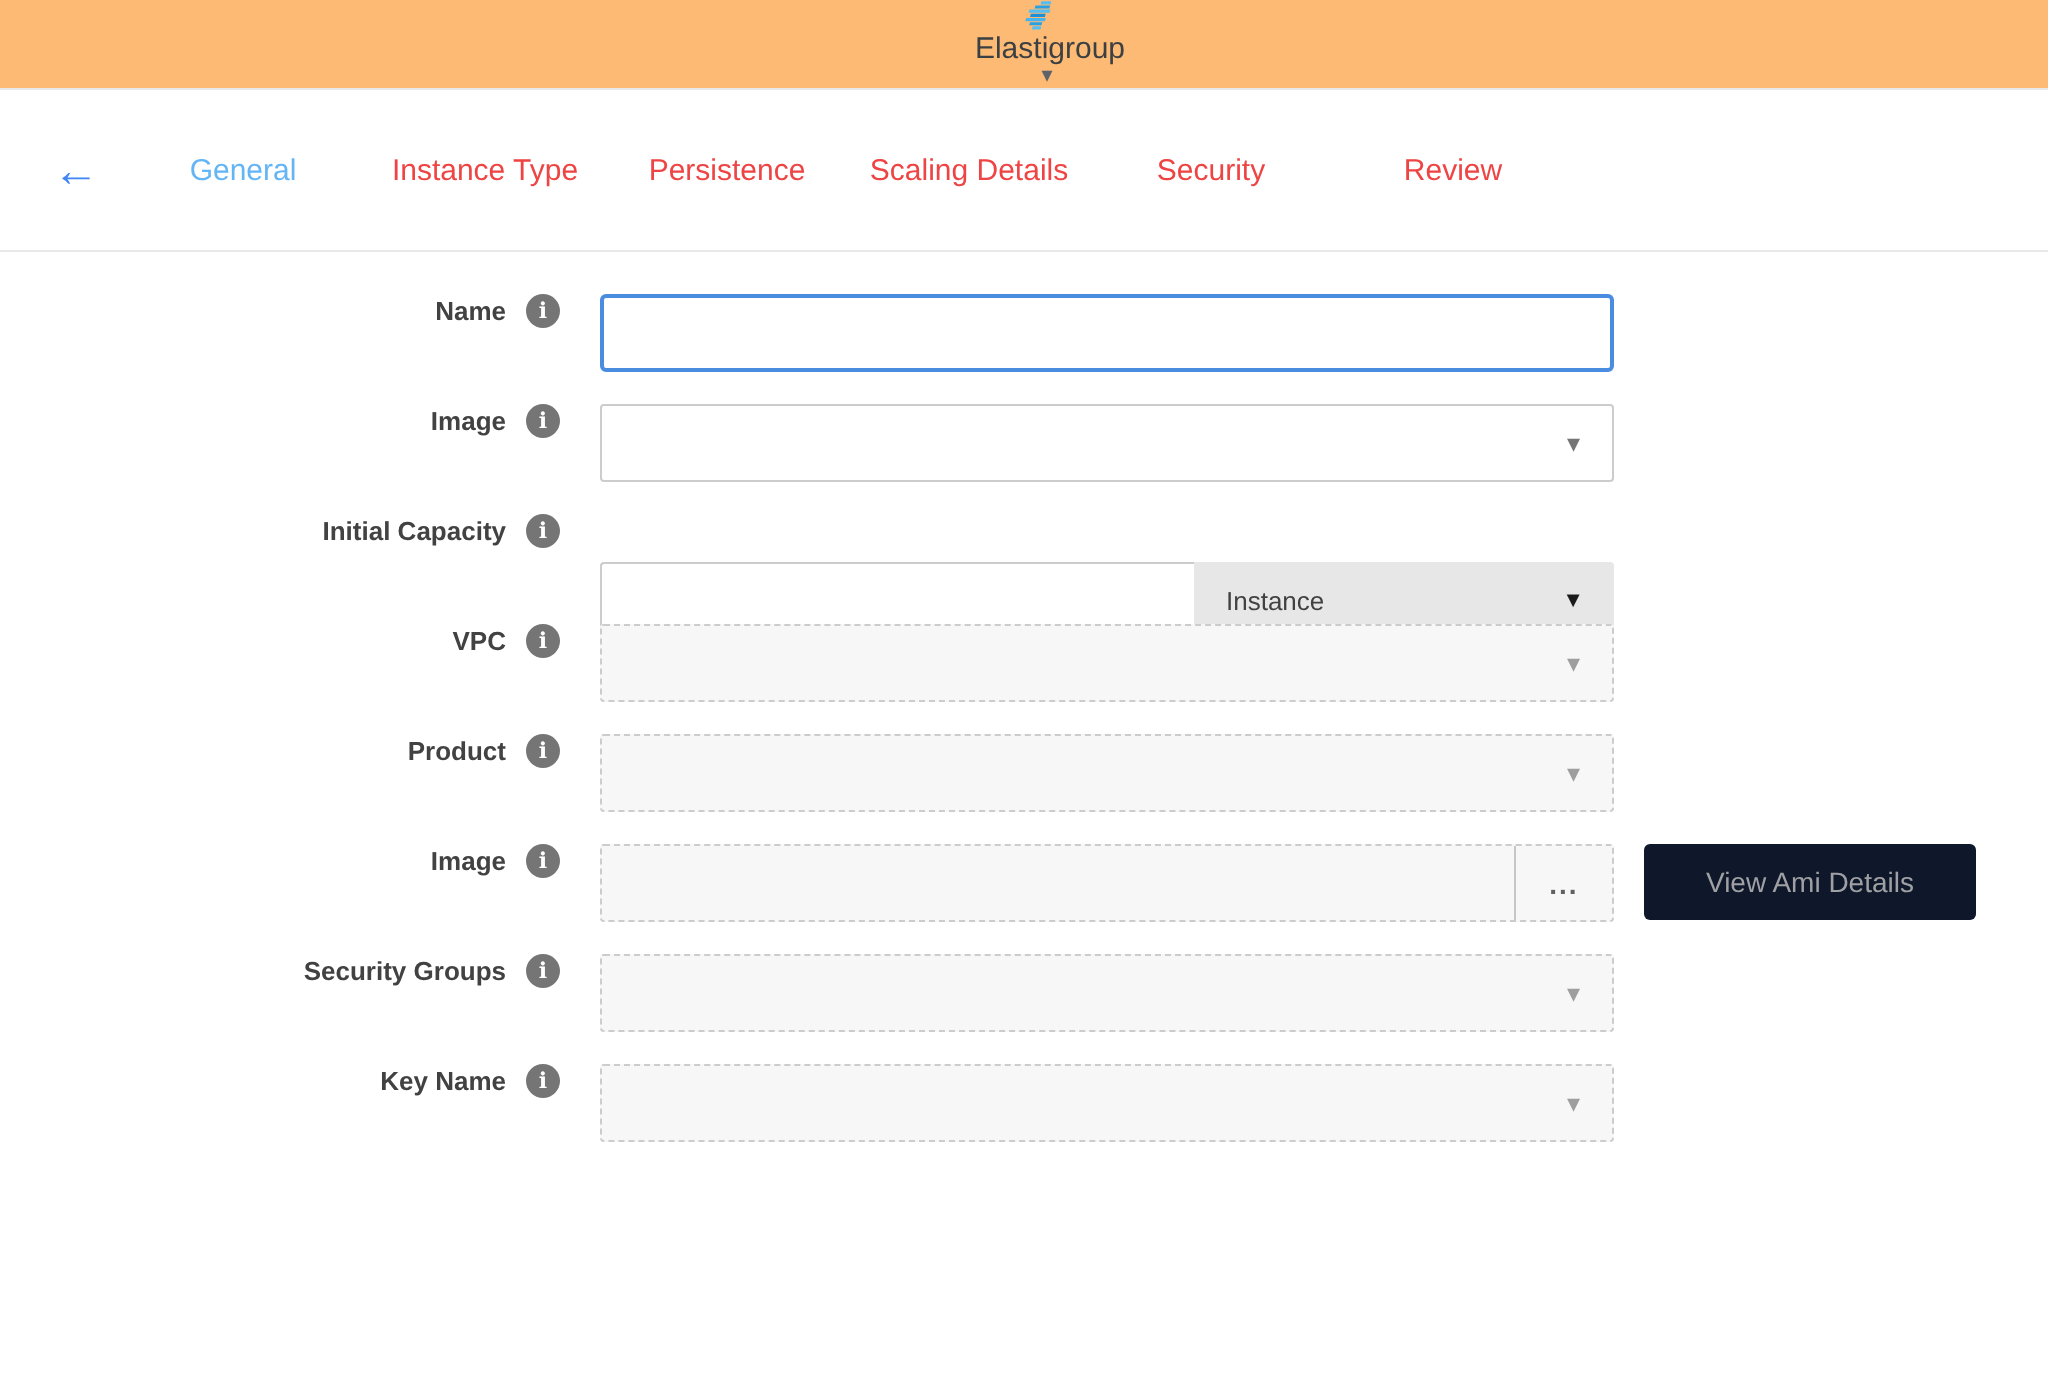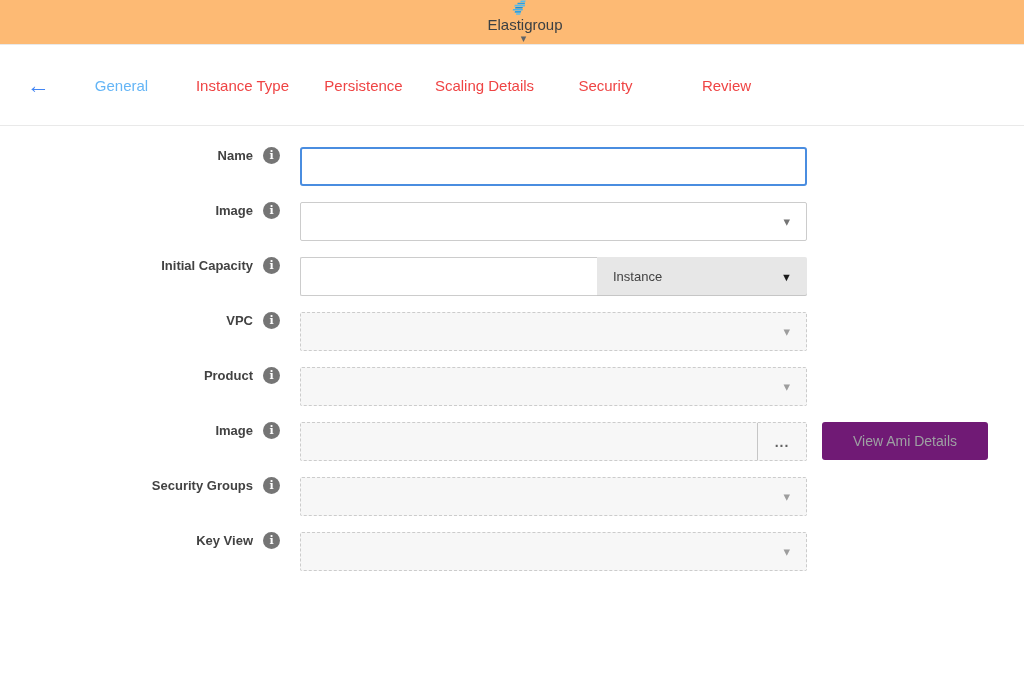--- a/index.html
+++ b/index.html
@@ -128,21 +128,21 @@
     position: absolute;
     right: 16px; top: 50%;
     transform: translateY(-52%);
     font-size: 13px;
     color: #757575;
     line-height: 1;
   }
   .select-box.disabled .caret { color: #9e9e9e; }
 
   
-  .capacity-wrap { display: flex; width: 100%; }
+  .capacity-wrap { display: flex; width: 100%; margin-top: 24px; }
   .capacity-input {
     width: 297px; height: 39px;
     border: 1px solid #cccccc;
     border-right: none;
     border-radius: 2px 0 0 2px;
     outline: none;
     font-size: 14px;
     padding: 0 12px;
     background: #fff;
     font-family: "Liberation Sans", sans-serif;
@@ -184,21 +184,21 @@
     font-size: 14px;
     font-weight: bold;
     letter-spacing: 1px;
     cursor: pointer;
   }
 
   
   .side-btn {
     margin-left: 15px;
     width: 166px; height: 38px;
-    background: #701a75;
+    background: #0f172a;
     border: none;
     border-radius: 3px;
     color: #9ea0a3;
     font-size: 14px;
     display: flex; align-items: center; justify-content: center;
     cursor: pointer;
     font-family: "Liberation Sans", sans-serif;
   }
 </style>
 </head>
@@ -317,21 +317,21 @@
     </div>
     <div class="field-col">
       <div class="select-box disabled">
         <span class="caret">▾</span>
       </div>
     </div>
   </div>
 
   <div class="form-row">
     <div class="label-col">
-      <span class="field-label">Key View</span>
+      <span class="field-label">Key Name</span>
       <span class="info-icon">i</span>
     </div>
     <div class="field-col">
       <div class="select-box disabled">
         <span class="caret">▾</span>
       </div>
     </div>
   </div>
 
 </div>

